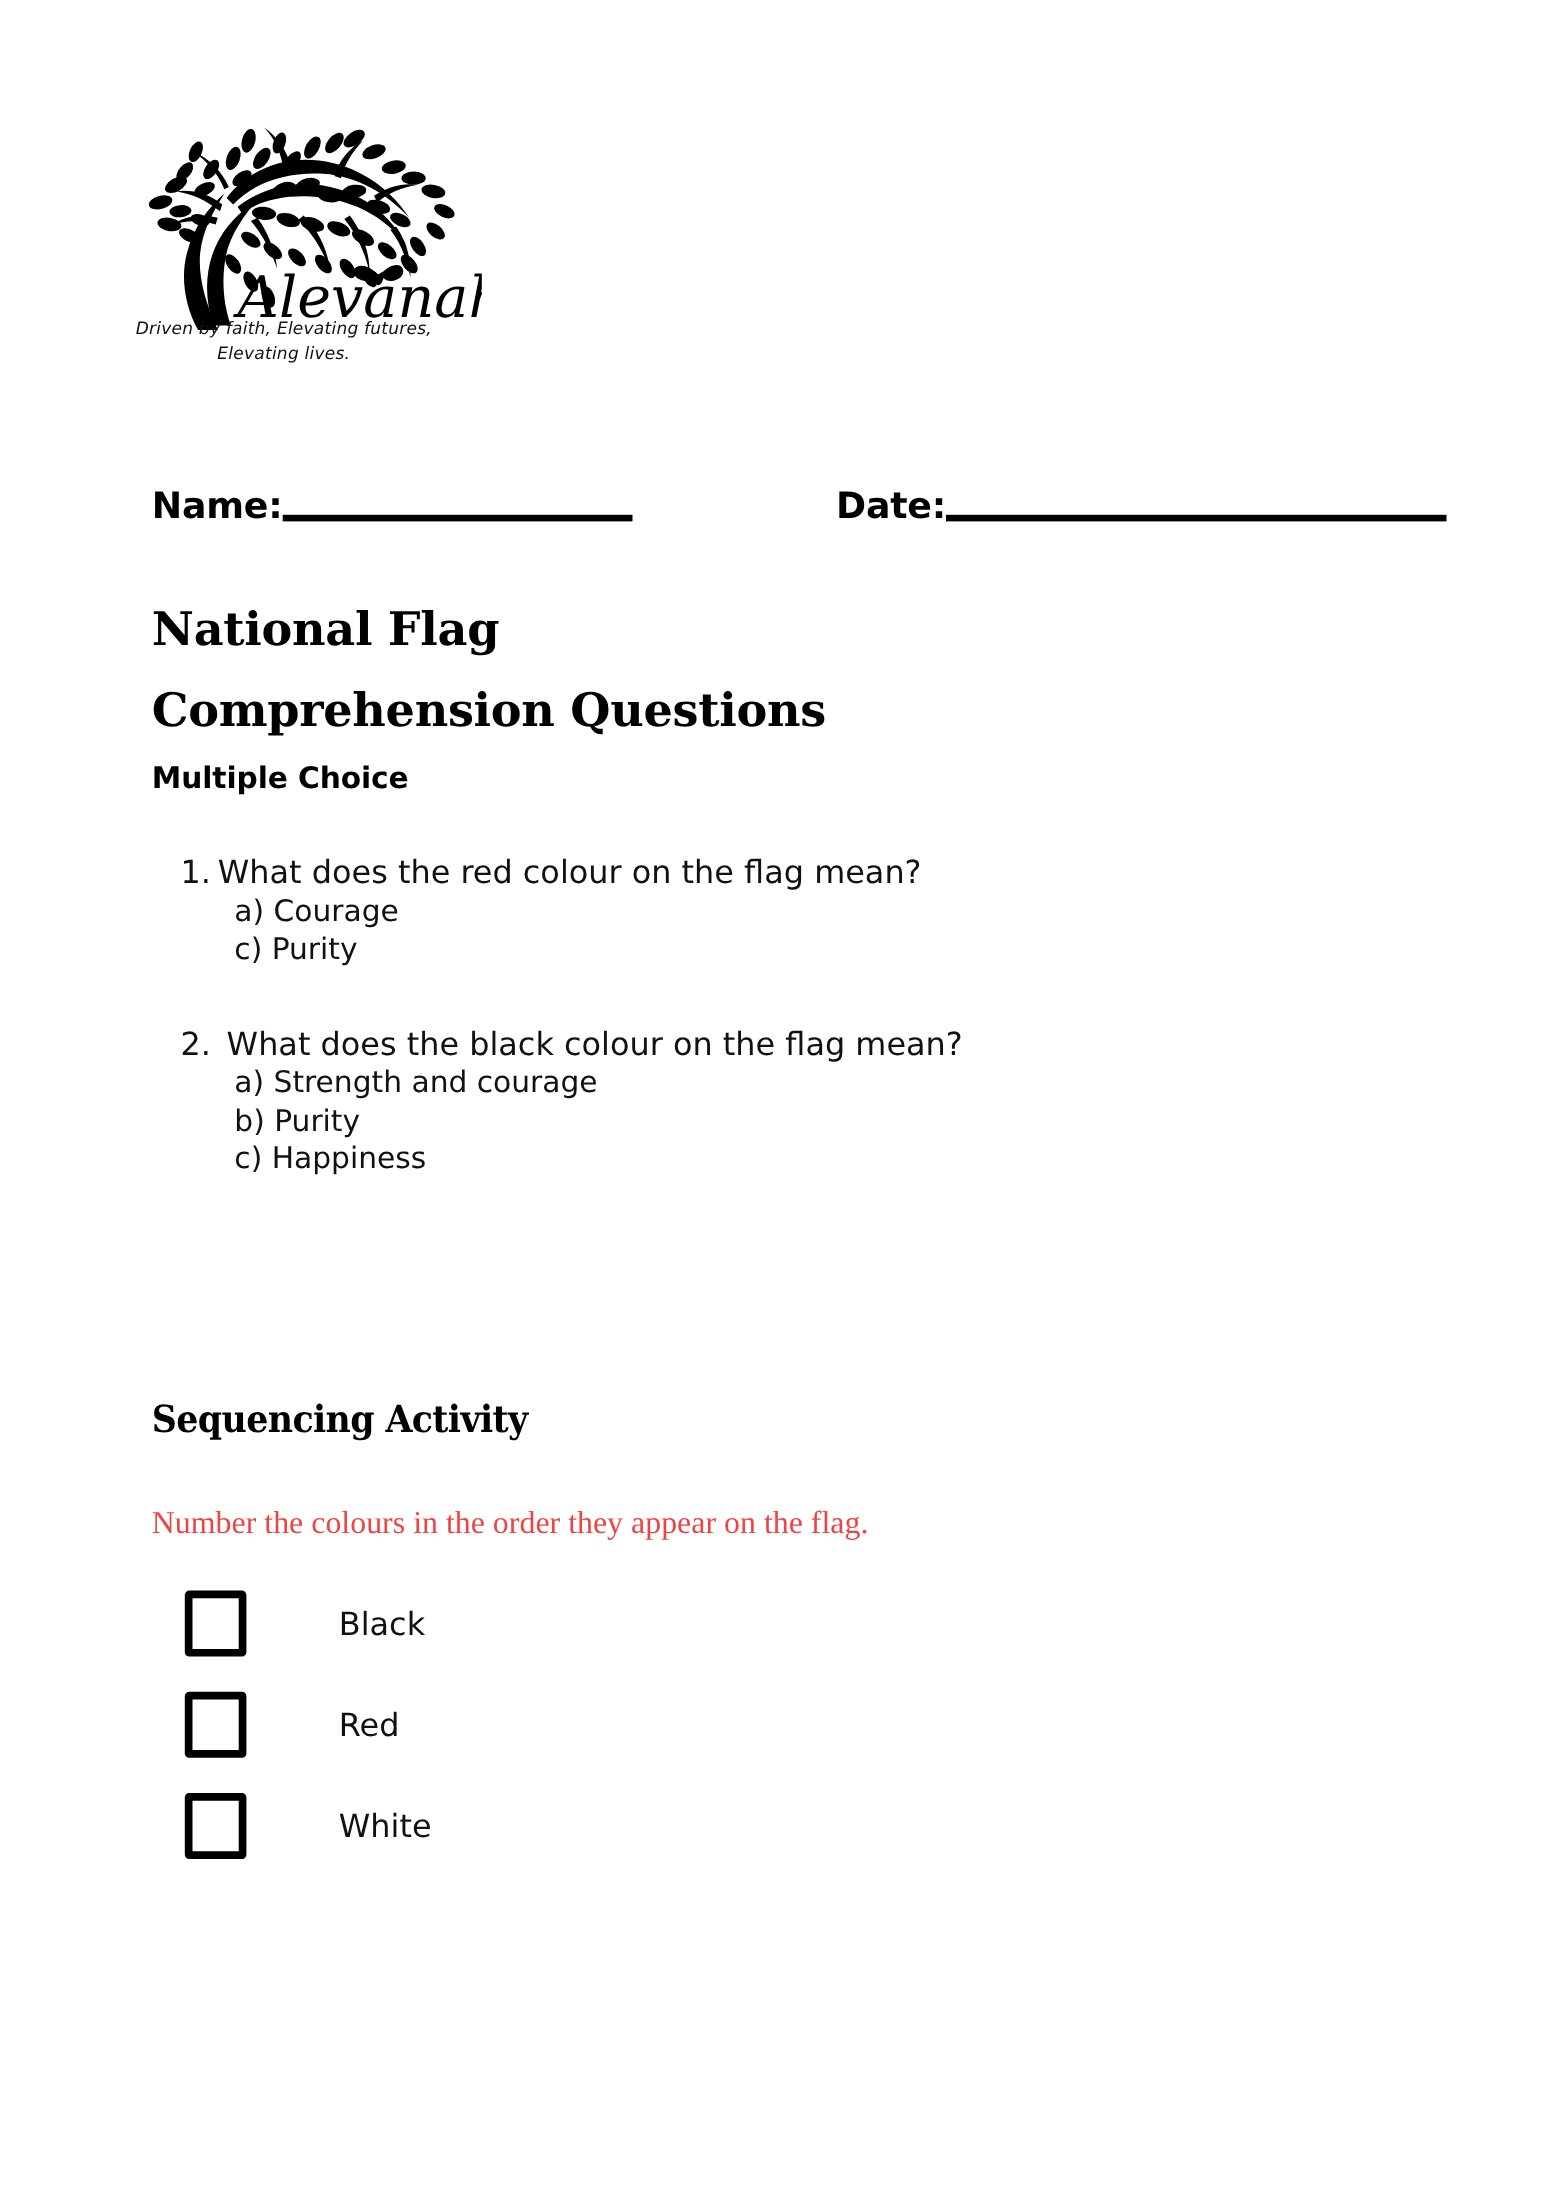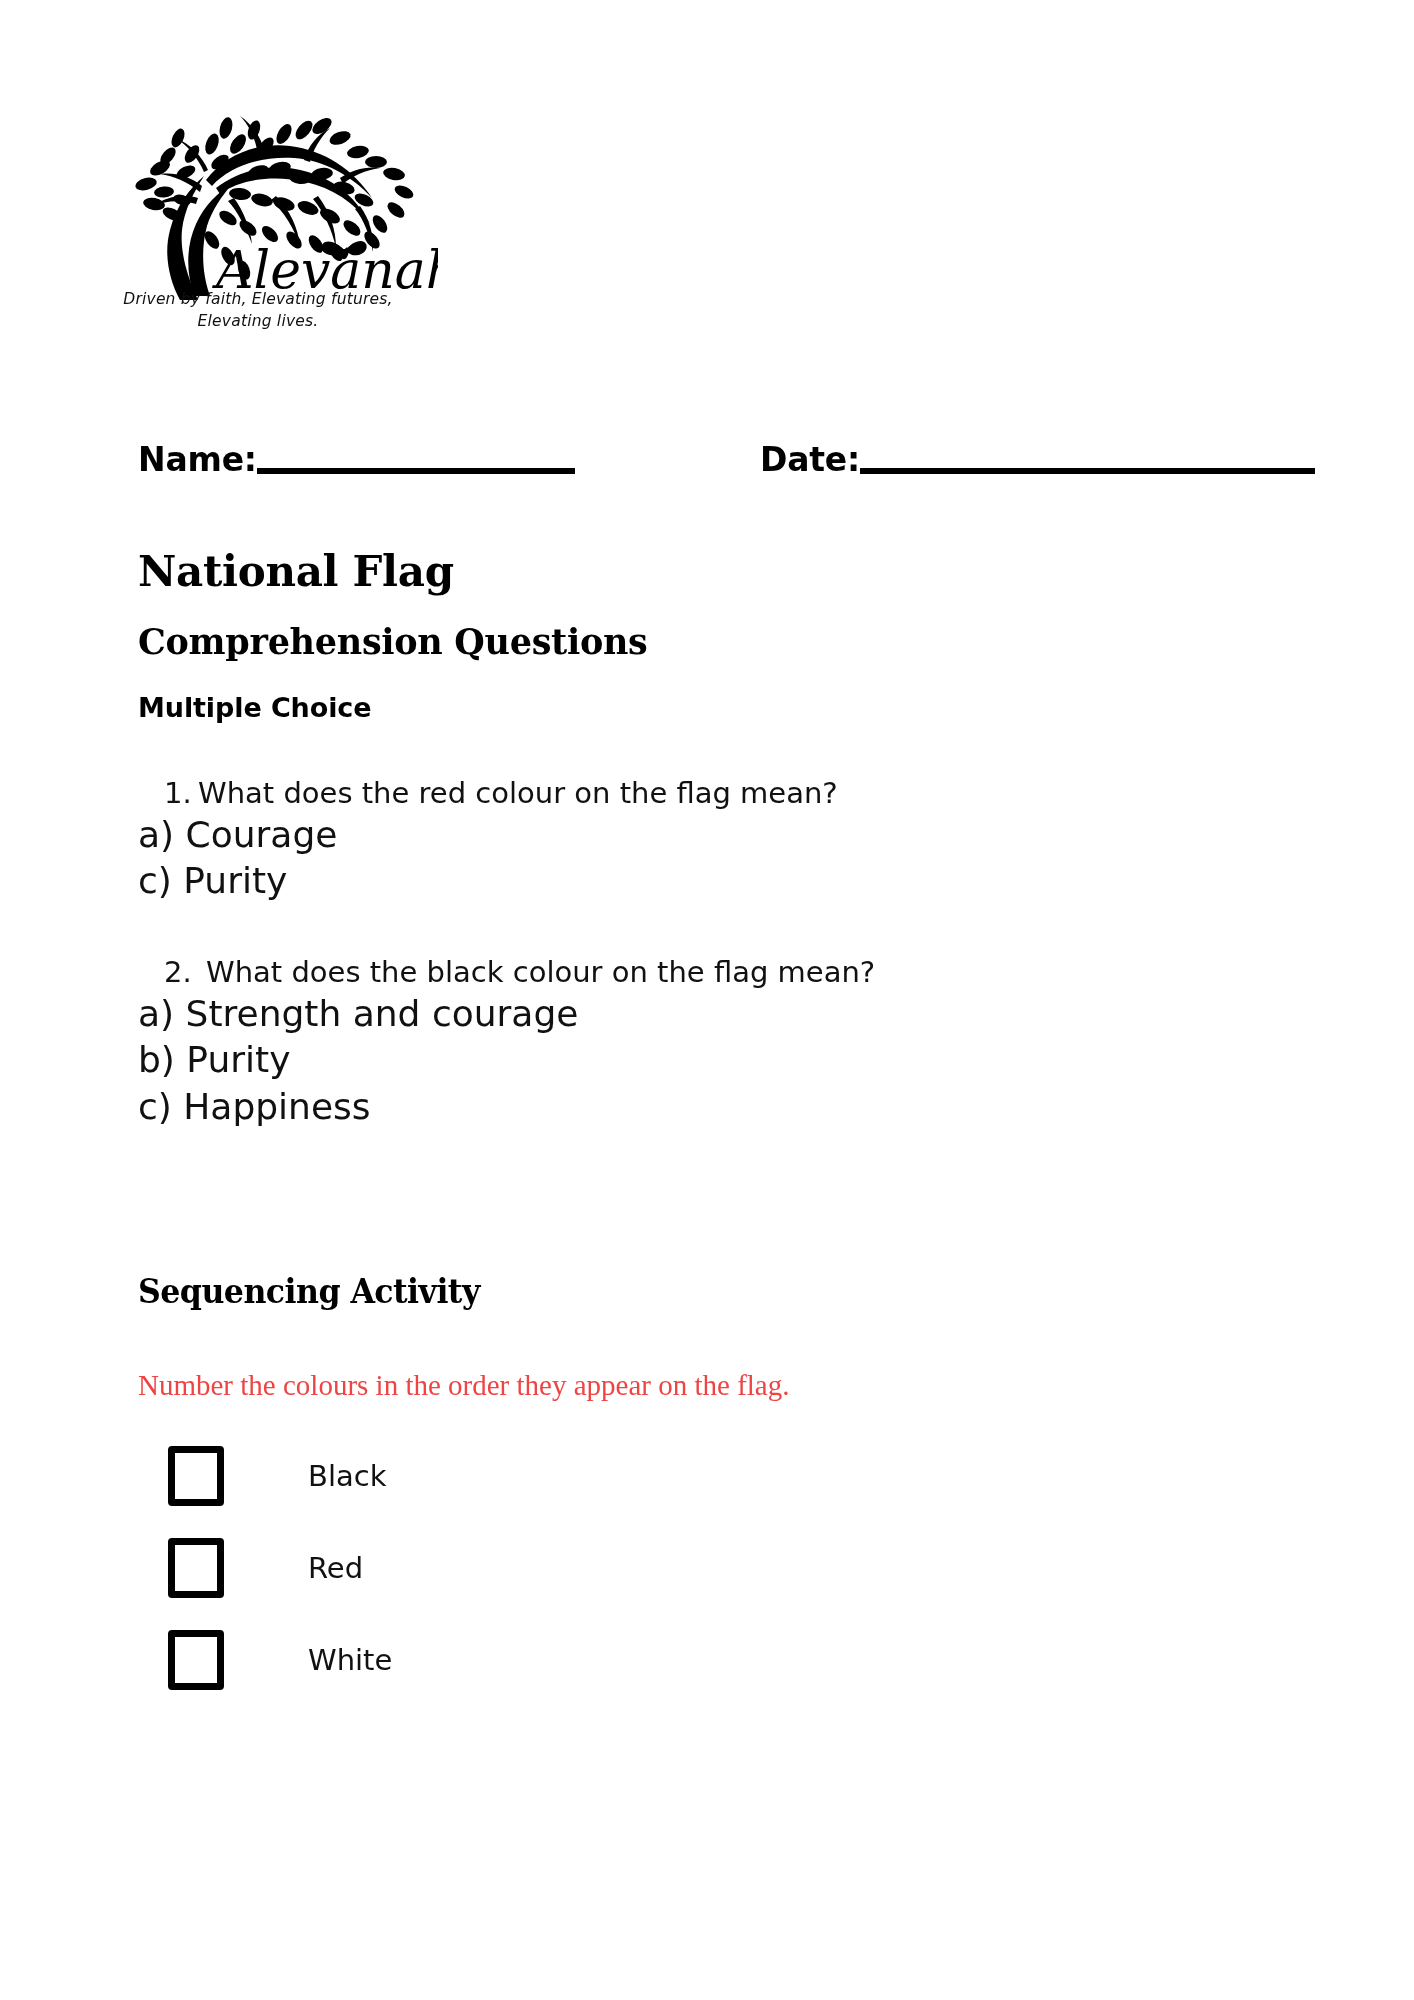--- a/index.html
+++ b/index.html
@@ -97,21 +97,21 @@
     font-size: 42px;
     line-height: 1.15;
     letter-spacing: -0.3px;
   }
   .h-sub {
     position: absolute;
     left: 138px;
     top: 622px;
     font-family: "DejaVu Serif", serif;
     font-weight: bold;
-    font-size: 35px;
+    font-size: 42px;
     line-height: 1.15;
     letter-spacing: -0.3px;
   }
   .h-section {
     position: absolute;
     left: 138px;
     top: 692px;
     font-family: "DejaVu Sans", sans-serif;
     font-weight: bold;
     font-size: 27px;
@@ -138,23 +138,24 @@
   .q-number {
     width: 34px;
     flex: 0 0 auto;
     margin-left: 26px;
     text-align: left;
   }
   .q-number.wide { margin-left: 26px; width: 42px; }
   .q-text { flex: 1 1 auto; }
   .option-line {
     font-family: "DejaVu Sans", sans-serif;
-    font-size: 36px;
+    font-size: 27px;
     line-height: 1.28;
     color: #111111;
+    margin-left: 75px;
   }
 
   
   .seq-title {
     position: absolute;
     left: 138px;
     top: 1272px;
     font-family: "DejaVu Serif", serif;
     font-weight: bold;
     font-size: 34px;

